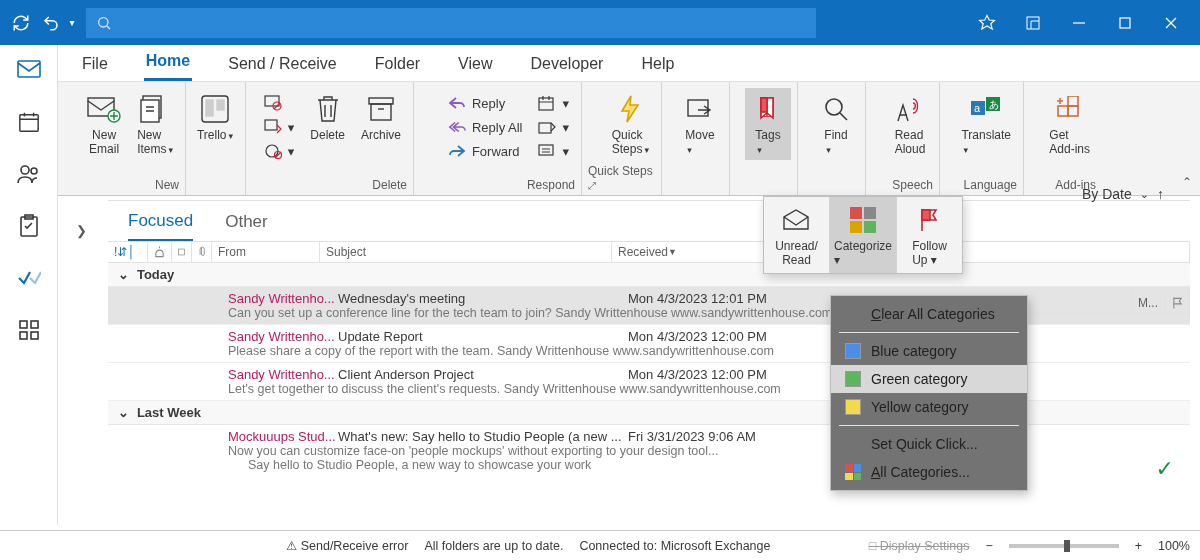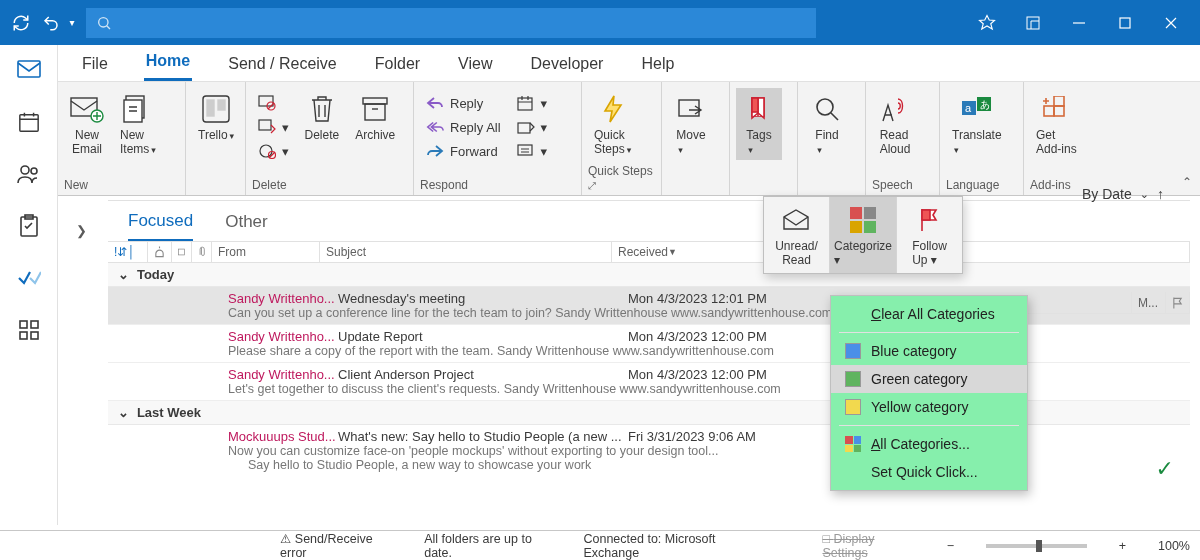--- a/index.html
+++ b/index.html
@@ -23,21 +23,21 @@
 
 .main { position: absolute; left: 58px; top: 45px; right: 0; bottom: 30px; }
 
 
 .menu-tabs { height: 36px; display: flex; align-items: flex-end; padding: 0 22px; gap: 34px; font-size: 16px; color: #3a3a3a; border-bottom: 0; }
 .menu-tab { padding: 6px 2px 8px; cursor: pointer; }
 .menu-tab.active { color: #0f6cbd; border-bottom: 3px solid #0f6cbd; font-weight: 700; }
 
 
 .ribbon { height: 115px; background: #f3f3f3; border-top: 1px solid #e1e1e1; border-bottom: 1px solid #c7c7c7; display: flex; position: relative; }
-.ribbon-group { display: flex; flex-direction: column; align-items: flex-start; border-right: 1px solid #d4d4d4; padding: 4px 6px 0; }
+.ribbon-group { display: flex; flex-direction: column; align-items: flex-end; border-right: 1px solid #d4d4d4; padding: 4px 6px 0; }
 .rg-items { flex: 1; display: flex; align-items: flex-start; gap: 4px; padding-top: 2px; }
 .rg-label { font-size: 12px; color: #5b5b5b; padding: 2px 0 3px; }
 .big-btn { display: flex; flex-direction: column; align-items: center; padding: 4px 6px; font-size: 12px; color: #3a3a3a; cursor: pointer; min-width: 46px; }
 .big-btn .big-ico { height: 34px; display: flex; align-items: center; justify-content: center; margin-bottom: 2px; }
 .big-btn .caret { font-size: 9px; margin-left: 2px; }
 .big-btn.selected { background: #d0d0d0; }
 .small-col { display: flex; flex-direction: column; gap: 2px; }
 .small-btn { display: flex; align-items: center; font-size: 13px; color: #3a3a3a; padding: 2px 6px; cursor: pointer; gap: 6px; }
 .small-btn .sm-ico { width: 18px; height: 18px; display: flex; align-items: center; justify-content: center; }
 .ribbon-collapse { position: absolute; right: 8px; bottom: 6px; font-size: 12px; color: #5b5b5b; cursor: pointer; }
@@ -62,42 +62,42 @@
 .msg-row .line3 { color: #777; font-size: 12.5px; padding-left: 20px; }
 
 
 .tags-panel { position: absolute; left: 763px; top: 196px; width: 200px; background: #f3f3f3; border: 1px solid #bfbfbf; box-shadow: 2px 4px 10px rgba(0,0,0,0.2); display: flex; }
 .tp-btn { flex: 1; display: flex; flex-direction: column; align-items: center; padding: 8px 4px 6px; font-size: 12px; color: #3a3a3a; border-right: 1px solid #d4d4d4; cursor: pointer; }
 .tp-btn:last-child { border-right: none; }
 .tp-btn.selected { background: #d0d0d0; }
 .tp-btn .tp-ico { height: 30px; display: flex; align-items: center; justify-content: center; margin-bottom: 4px; }
 
 
-.cat-menu { position: absolute; left: 830px; top: 295px; width: 198px; background: #86efac; border: 1px solid #bfbfbf; box-shadow: 2px 4px 10px rgba(0,0,0,0.25); padding: 4px 0; }
+.cat-menu { position: absolute; left: 830px; top: 295px; width: 198px; background: #737373; border: 1px solid #bfbfbf; box-shadow: 2px 4px 10px rgba(0,0,0,0.25); padding: 4px 0; }
 .cat-item { display: flex; align-items: center; padding: 6px 14px; font-size: 14px; color: #222; cursor: pointer; gap: 10px; }
 .cat-item:hover, .cat-item.hover { background: #d8d8d8; }
 .cat-sep { height: 1px; background: #e1e1e1; margin: 4px 8px; }
 .cat-swatch { width: 16px; height: 16px; border: 1px solid #999; }
 .cat-swatch.blue { background: #4a8fe7; }
 .cat-swatch.green { background: #5fb45f; }
 .cat-swatch.red { background: #d85050; }
 .cat-swatch.yellow { background: #f2d94e; }
 .cat-allico { width: 16px; height: 16px; display: grid; grid-template-columns: 1fr 1fr; grid-template-rows: 1fr 1fr; gap: 1px; }
 .cat-allico span:nth-child(1){background:#d85050}.cat-allico span:nth-child(2){background:#4a8fe7}.cat-allico span:nth-child(3){background:#f2d94e}.cat-allico span:nth-child(4){background:#5fb45f}
 .underline-first::first-letter { text-decoration: underline; }
 
 
 .right-frag { position: absolute; left: 962px; top: 260px; width: 228px; margin-top: 32px; }
 .right-frag .ch2 { border-bottom:1px solid #e1e1e1; height:22px; display:flex; font-size:12px; color:#616161; }
 .right-frag .ch2 .c { border-right:1px solid #e1e1e1; padding:0 6px; display:flex; align-items:center; }
 .right-frag .cat-txt { font-size:13px; color:#3a3a3a; padding:14px 6px; }
 .right-check { position:absolute; right:26px; top:456px; color:#1a8a3f; font-size:22px; }
 
 
-.status-bar { position: absolute; left: 0; right: 0; bottom: 0; height: 30px; border-top: 1px solid #c7c7c7; display: flex; align-items: center; font-size: 12.5px; color: #3a3a3a; padding: 0 10px; gap: 32px; background:#fff; }
+.status-bar { position: absolute; left: 0; right: 0; bottom: 0; height: 30px; border-top: 1px solid #c7c7c7; display: flex; align-items: center; font-size: 12.5px; color: #3a3a3a; padding: 0 10px; gap: 16px; background:#fff; }
 .status-bar .sb-spacer { flex: 1; }
 .zoom-slider { width: 110px; height: 4px; background: #c7c7c7; position: relative; }
 .zoom-slider .thumb { position: absolute; left: 50%; top: -4px; width: 6px; height: 12px; background: #555; }
 
 svg { display: block; }
 </style>
 </head>
 <body>
 
 <div class="title-bar">
@@ -627,31 +627,31 @@
   <div class="cat-item hover">
       <span class="cat-swatch green"></span>
       <span>Green category</span>
     </div>
   <div class="cat-item">
       <span class="cat-swatch yellow"></span>
       <span>Yellow category</span>
     </div>
   <div class="cat-sep"></div>
   <div class="cat-item">
+      <span style="width:16px"></span>
+      <span>Set Quick Click...</span>
+    </div>
+  <div class="cat-item">
       <span class="cat-allico">
         <span></span>
         <span></span>
         <span></span>
         <span></span>
       </span>
       <span class="underline-first">All Categories...</span>
-    </div>
-  <div class="cat-item">
-      <span style="width:16px"></span>
-      <span>Set Quick Click...</span>
     </div>
 </div>
 
 <div class="status-bar">
   <span style="width:260px"></span>
   <span>⚠ <span>Send/Receive error</span></span>
   <span>All folders are up to date.</span>
   <span>Connected to: Microsoft Exchange</span>
   <span class="sb-spacer"></span>
   <span style="text-decoration:line-through;color:#999">□ <span>Display Settings</span></span>

